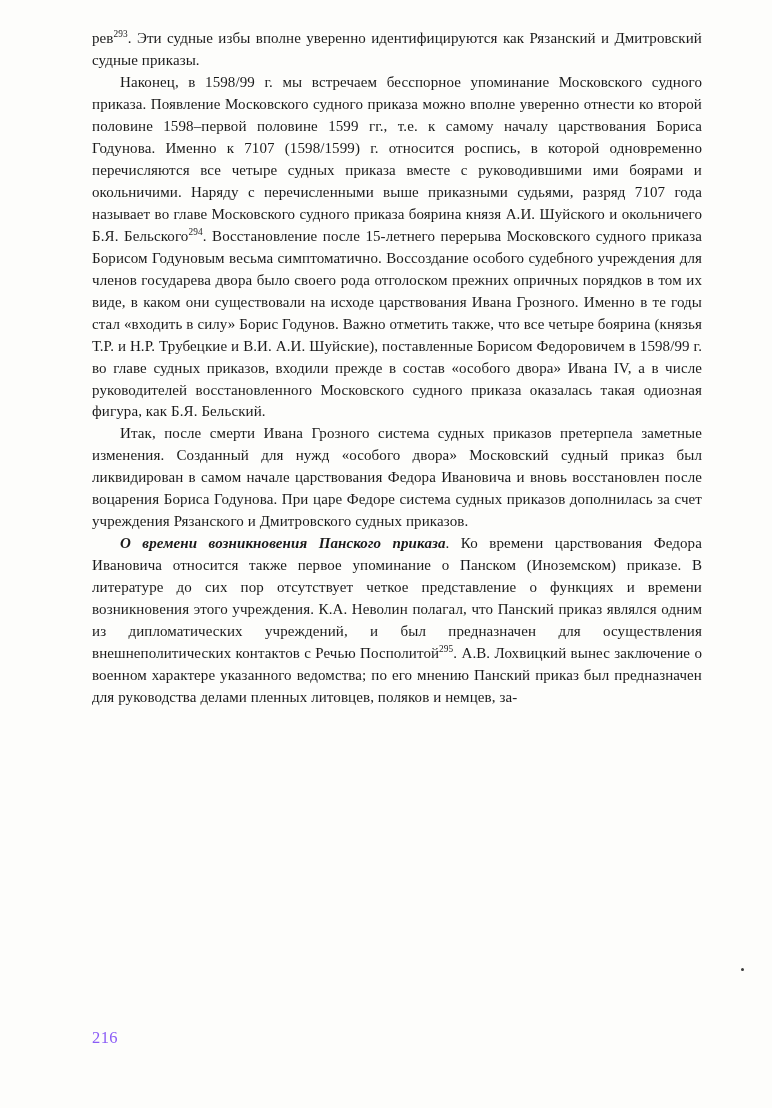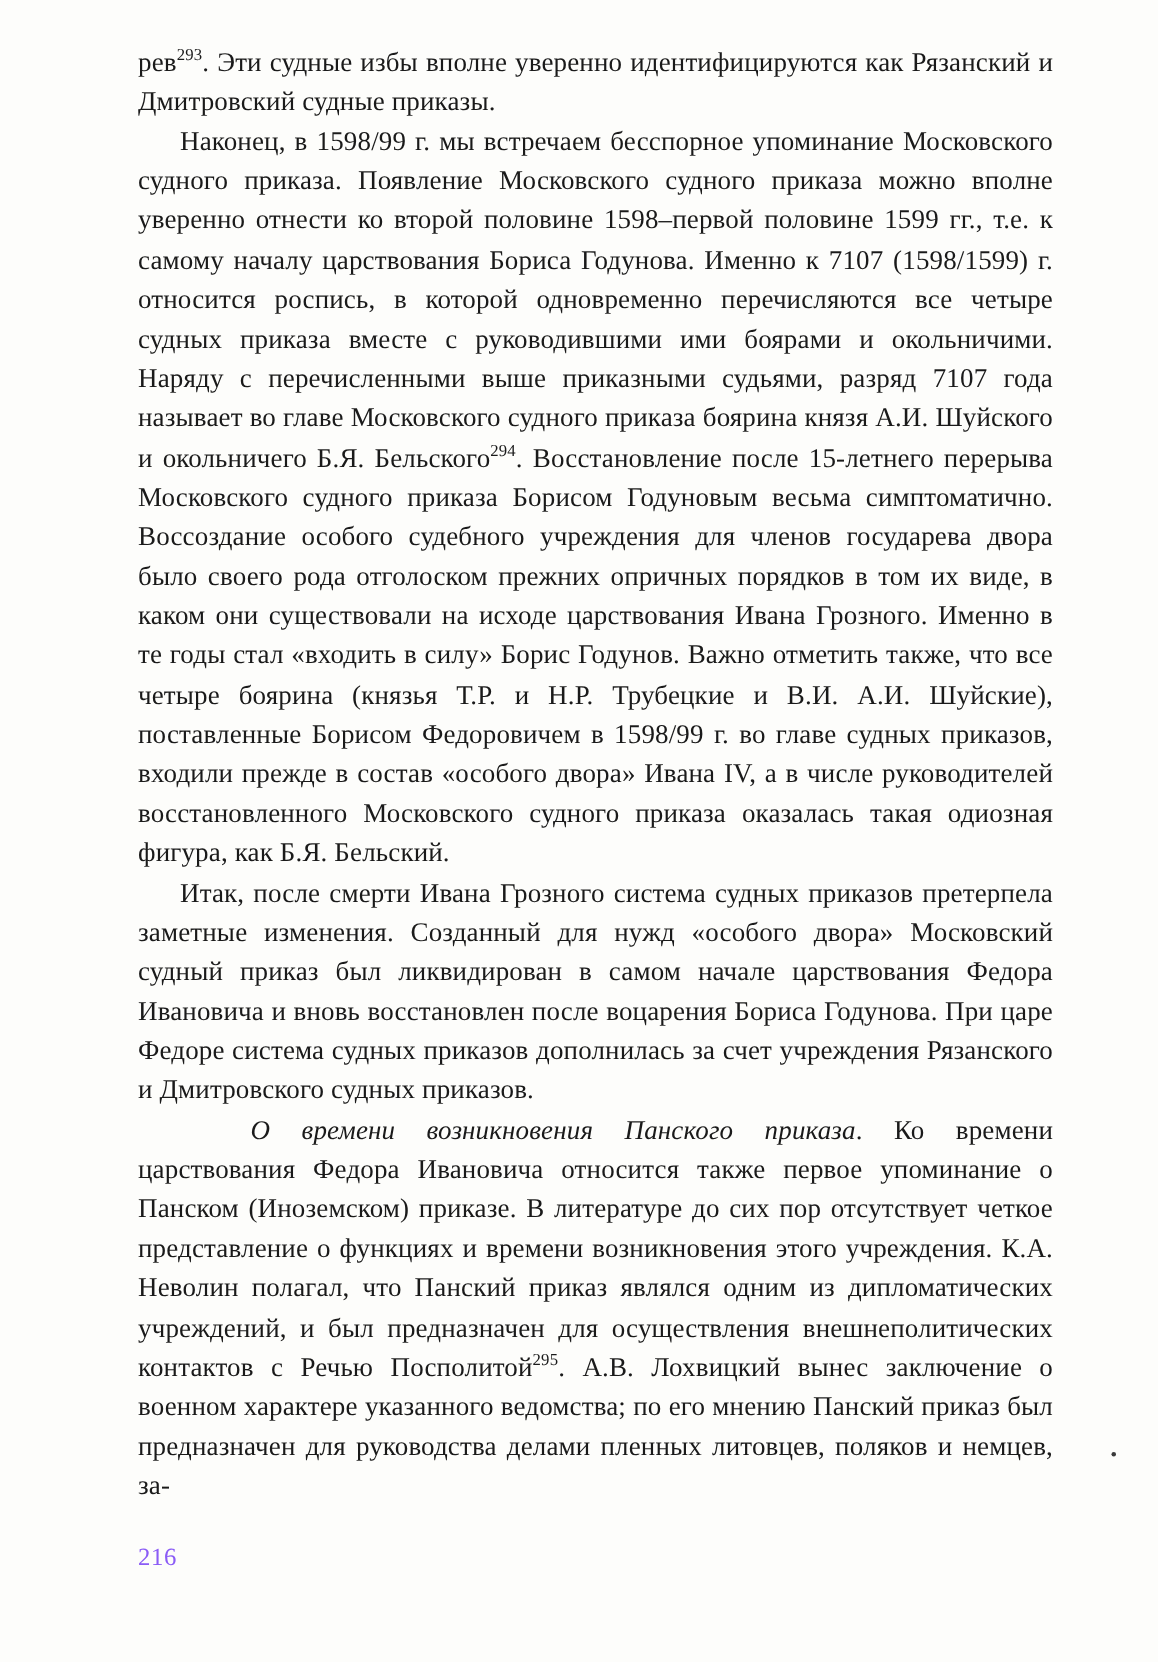--- a/index.html
+++ b/index.html
@@ -24,39 +24,38 @@
     background: #fdfdfb;
   }
   .text-column {
     position: absolute;
     left: 92px;
     top: 28px;
     width: 610px;
   }
   p.para {
     margin: 0;
-    font-size: 18px;
+    font-size: 15px;
     line-height: 1.465;
     text-align: justify;
     text-justify: inter-word;
     hyphens: manual;
     letter-spacing: 0.1px;
   }
   p.para.indent {
     text-indent: 28px;
   }
   sup {
     font-size: 0.62em;
     vertical-align: super;
     line-height: 0;
   }
   .run-head {
-    font-weight: normal;
+    font-weight: bold;
     font-style: italic;
-    margin-left: 47px;
   }
   .page-number {
     position: absolute;
     left: 92px;
     top: 1028px;
     font-size: 16.5px;
     color: #8b5cf6;
     letter-spacing: 0.4px;
   }
   .edge-mark {

